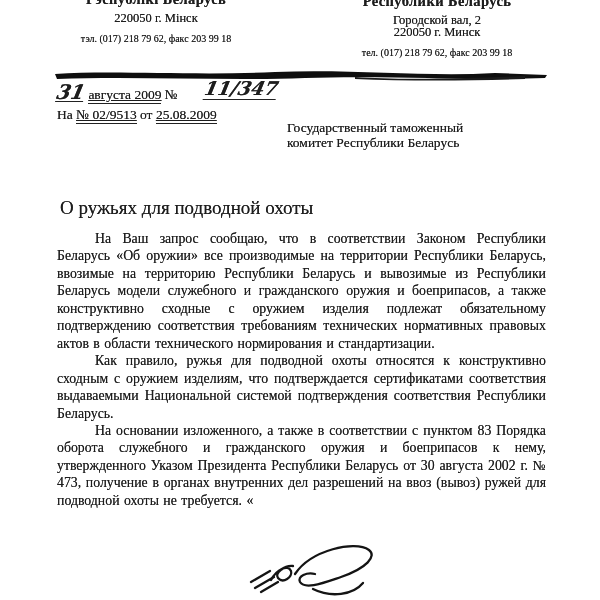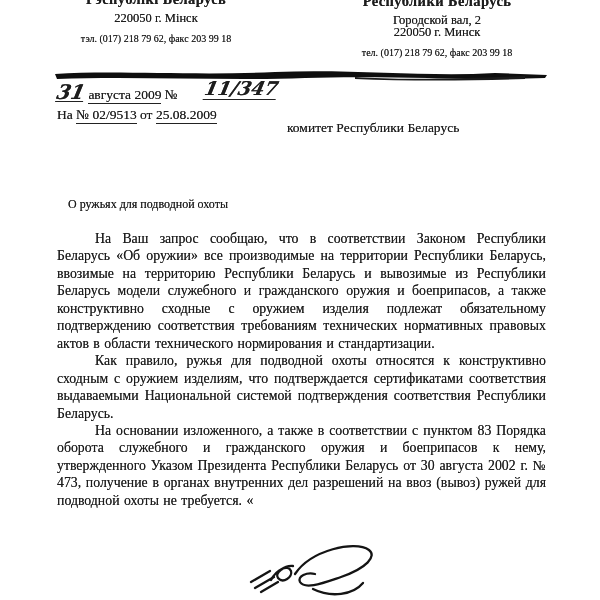--- a/index.html
+++ b/index.html
@@ -27,27 +27,27 @@
   .smudge{position:absolute;left:55px;top:68px;width:492px;height:14px;}
   
   .refblock{position:absolute;left:57px;top:83px;width:300px;font-size:13.5px;}
   .ref-line1{position:relative;height:21px;}
   .hand{
     font-family:"DejaVu Serif", serif;
     font-style:italic;font-weight:bold;
     display:inline-block;transform:skewX(-12deg);
   }
   .hand-day{font-size:20px;width:28px;text-align:center;border-bottom:1.4px solid #222;line-height:18px;}
-  .u{border-bottom:1.4px solid #222;padding-bottom:1px;}
+  .u{border-bottom:1.4px solid #222;padding-bottom:1px;text-decoration:underline;}
   .hand-number{position:absolute;left:148px;top:-6px;font-size:19px;border-bottom:1.4px solid #222;line-height:22px;}
   .ref-line2{margin-top:3px;}
   
   .addressee{position:absolute;left:287px;top:121px;font-size:13.5px;line-height:14.5px;}
   
-  .subject{position:absolute;left:68px;top:197px;font-size:12px;}
+  .subject{position:absolute;left:60px;top:197px;font-size:19px;}
   
   .bodytext{position:absolute;left:57px;top:230px;width:489px;}
   .bodytext p{
     margin:0;font-size:13.8px;line-height:17.45px;
     text-align:justify;text-indent:38px;
     word-spacing:1px;
   }
   
   .sig-title{position:absolute;left:58px;top:563px;font-size:13.5px;}
   .sig-name{position:absolute;left:399px;top:560px;font-size:13px;margin-top:40px;}
@@ -85,20 +85,21 @@
     </div>
     <div class="ref-line2">
       <span>На</span>
       <span class="u">№ 02/9513</span>
       <span>от</span>
       <span class="u">25.08.2009</span>
     </div>
   </div>
 
   <div class="addressee">
+    <div>Государственный таможенный</div>
     <div>комитет Республики Беларусь</div>
   </div>
 
   <div class="subject">О ружьях для подводной охоты</div>
 
   <div class="bodytext">
     <p>На Ваш запрос сообщаю, что в соответствии Законом Республики Беларусь «Об оружии» все производимые на территории Республики Беларусь, ввозимые на территорию Республики Беларусь и вывозимые из Республики Беларусь модели служебного и гражданского оружия и боеприпасов, а также конструктивно сходные с оружием изделия подлежат обязательному подтверждению соответствия требованиям технических нормативных правовых актов в области технического нормирования и стандартизации.</p>
     <p>Как правило, ружья для подводной охоты относятся к конструктивно сходным с оружием изделиям, что подтверждается сертификатами соответствия выдаваемыми Национальной системой подтверждения соответствия Республики Беларусь.</p>
     <p>На основании изложенного, а также в соответствии с пунктом 83 Порядка оборота служебного и гражданского оружия и боеприпасов к нему, утвержденного Указом Президента Республики Беларусь от 30 августа 2002 г. № 473, получение в органах внутренних дел разрешений на ввоз (вывоз) ружей для подводной охоты не требуется. «</p>
   </div>

